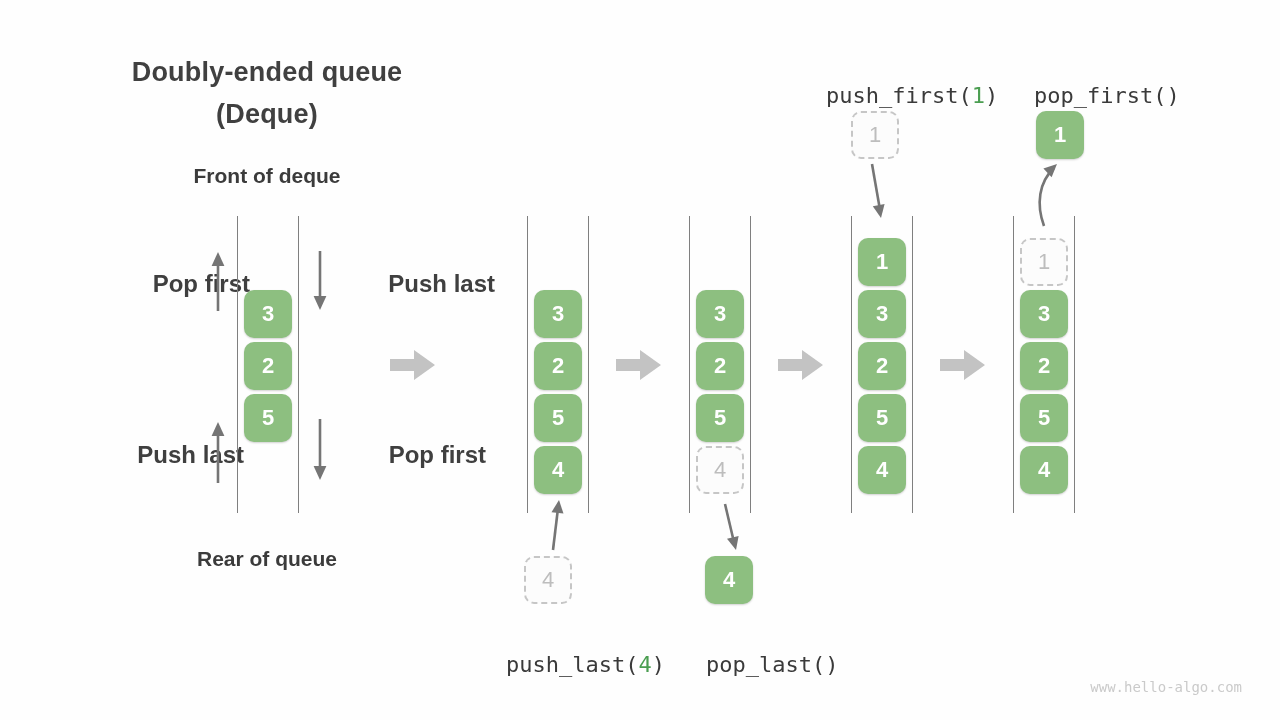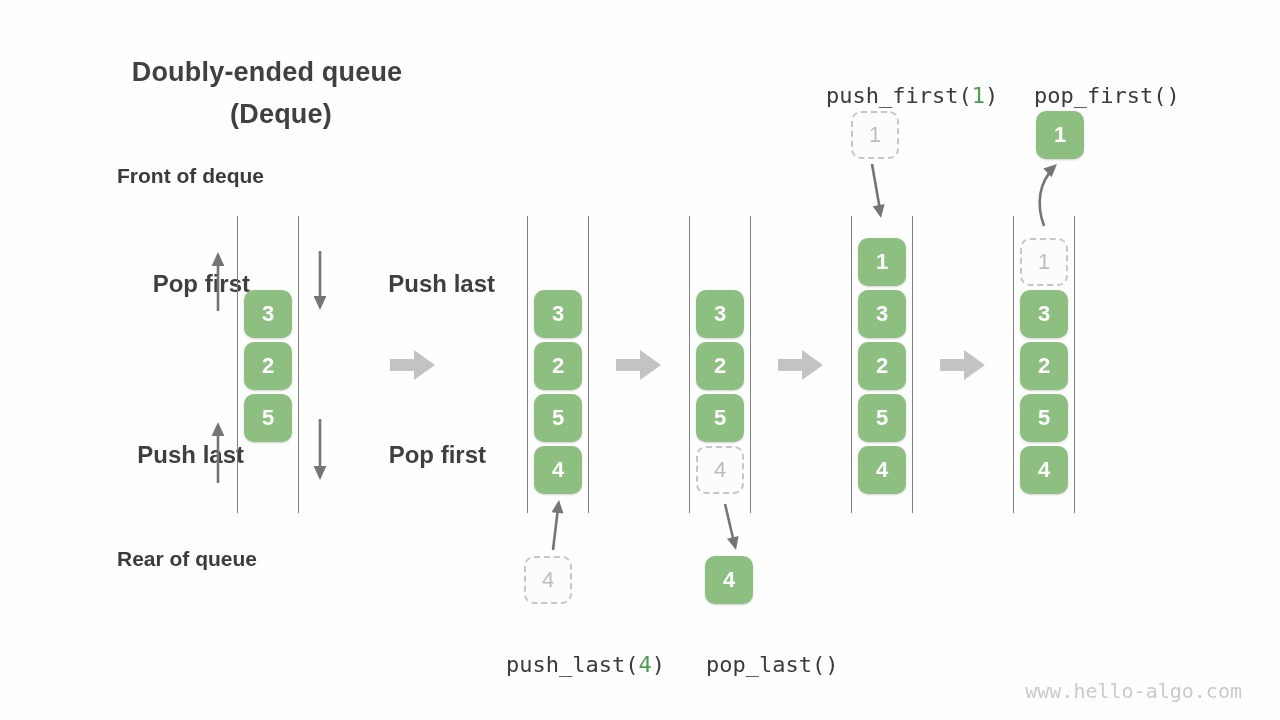--- a/index.html
+++ b/index.html
@@ -9,21 +9,21 @@
     background:#fefefe; font-family:"Liberation Sans", sans-serif;
   }
   .abs { position:absolute; }
 
   
   .title-line {
     width:300px; text-align:center; font-weight:bold; font-size:27px;
     color:#404040; letter-spacing:.2px;
   }
   .endpoint-label {
-    width:300px; text-align:left; font-weight:bold; font-size:21px; color:#3b3b3b;
+    width:300px; text-align:center; font-weight:bold; font-size:21px; color:#3b3b3b;
   }
   .op-side-label {
     width:200px; text-align:right; font-weight:bold; font-size:24px; color:#3f3f3f;
   }
 
   
   .qcol {
     position:absolute; top:216px; width:62px; height:297px;
     border-left:1.5px solid #7f7f7f; border-right:1.5px solid #7f7f7f;
   }
@@ -41,29 +41,29 @@
 
   
   .code {
     font-family:"DejaVu Sans Mono", monospace; font-size:22px; color:#3a3a3a;
     white-space:pre;
     margin-top:24px;
   }
   .code .arg { color:#4b9e51; }
 
   .watermark {
-    font-family:"DejaVu Sans Mono", monospace; font-size:20px; color:#cacaca;
+    font-family:"DejaVu Sans Mono", monospace; font-size:14px; color:#cacaca;
   }
   svg { display:block; }
 </style>
 </head>
 <body>
 
 <div class="abs title-line" style="left:117px; top:57px">Doubly-ended queue</div>
-<div class="abs title-line" style="left:131px; top:99px">(Deque)</div>
+<div class="abs title-line" style="left:117px; top:99px">(Deque)</div>
 
 <div class="abs endpoint-label" style="left:117px; top:164px">Front of deque</div>
 <div class="abs endpoint-label" style="left:117px; top:547px">Rear of queue</div>
 
 <div class="abs op-side-label" style="left:50px; top:270px">Pop first</div>
 <div class="abs op-side-label" style="left:295px; top:270px">Push last</div>
 <div class="abs op-side-label" style="left:44px; top:441px">Push last</div>
 <div class="abs op-side-label" style="left:286px; top:441px">Pop first</div>
 
 <svg class="abs" style="left:208px; top:249px" width="20" height="64" viewBox="0 0 20 64">

